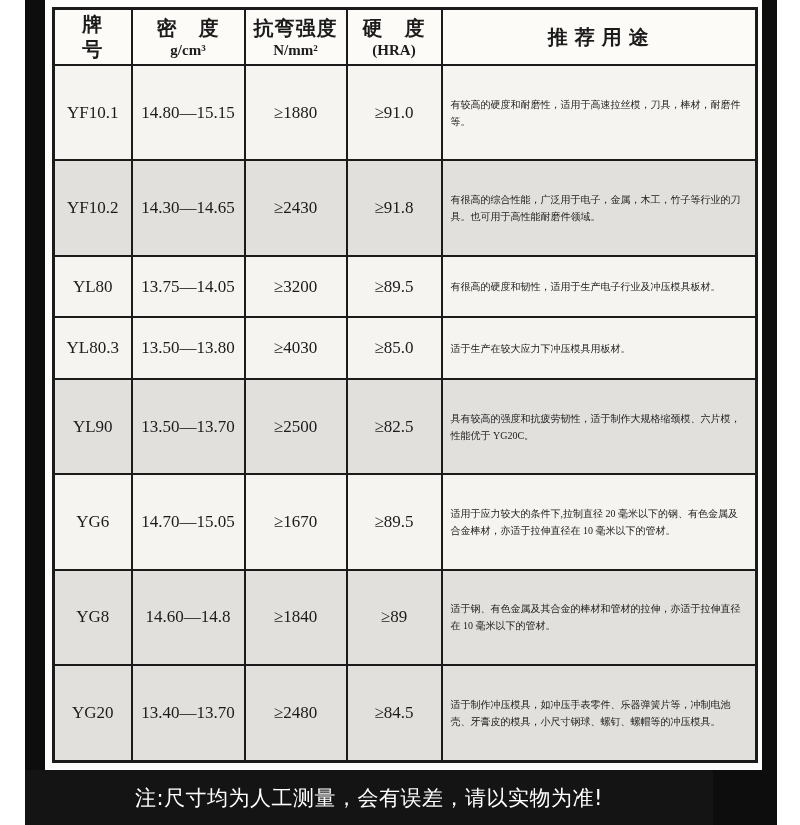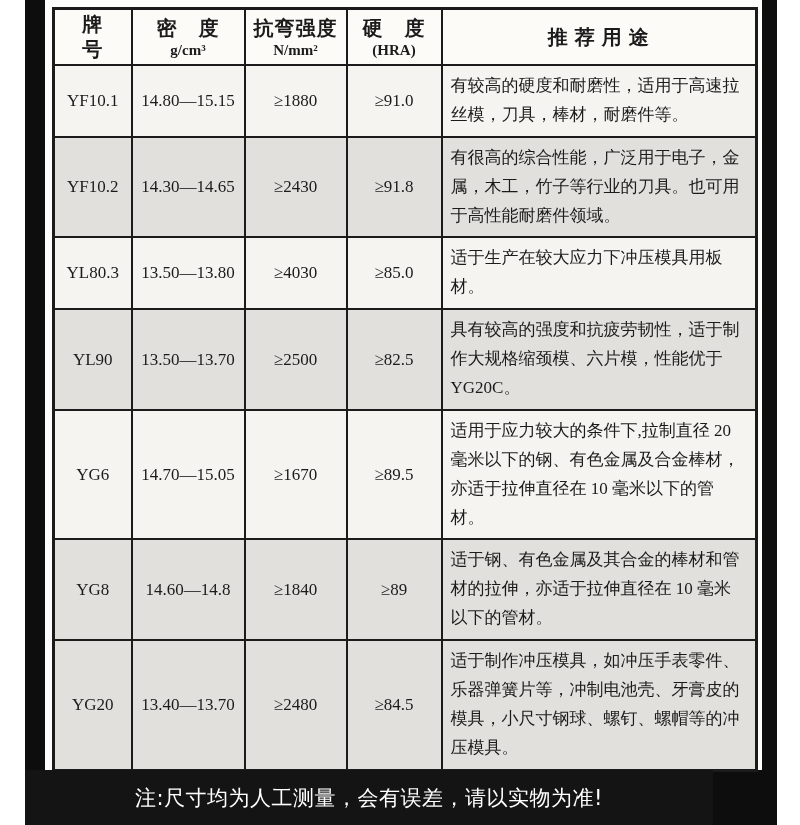--- a/index.html
+++ b/index.html
@@ -53,21 +53,21 @@
   .h-sub  { font-size: 15px; line-height: 1.2; font-weight: bold; }
   .spec tbody tr.light { background: #f5f4f1; }
   .spec tbody tr.shade { background: #e1e0dd; }
   .c-grade, .c-density, .c-strength, .c-hardness {
     text-align: center;
     font-size: 17px;
     padding: 4px 2px;
   }
   .c-uses {
     text-align: left;
-    font-size: 17px;
+    font-size: 10px;
     line-height: 1.7;
     padding: 6px 8px;
   }
   .note-bar {
     position: absolute;
     left: 0; top: 770px;
     width: 688px; height: 55px;
     background: #141414;
     display: flex;
     align-items: center;
@@ -126,20 +126,27 @@
               <td class="c-uses">有较高的硬度和耐磨性，适用于高速拉丝模，刀具，棒材，耐磨件等。</td>
             </tr>
             <tr class="shade">
               <td class="c-grade">YF10.2</td>
               <td class="c-density">14.30—14.65</td>
               <td class="c-strength">≥2430</td>
               <td class="c-hardness">≥91.8</td>
               <td class="c-uses">有很高的综合性能，广泛用于电子，金属，木工，竹子等行业的刀具。也可用于高性能耐磨件领域。</td>
             </tr>
             <tr class="light">
+              <td class="c-grade">YL80</td>
+              <td class="c-density">13.75—14.05</td>
+              <td class="c-strength">≥3200</td>
+              <td class="c-hardness">≥89.5</td>
+              <td class="c-uses">有很高的硬度和韧性，适用于生产电子行业及冲压模具板材。</td>
+            </tr>
+            <tr class="light">
               <td class="c-grade">YL80.3</td>
               <td class="c-density">13.50—13.80</td>
               <td class="c-strength">≥4030</td>
               <td class="c-hardness">≥85.0</td>
               <td class="c-uses">适于生产在较大应力下冲压模具用板材。</td>
             </tr>
             <tr class="shade">
               <td class="c-grade">YL90</td>
               <td class="c-density">13.50—13.70</td>
               <td class="c-strength">≥2500</td>

